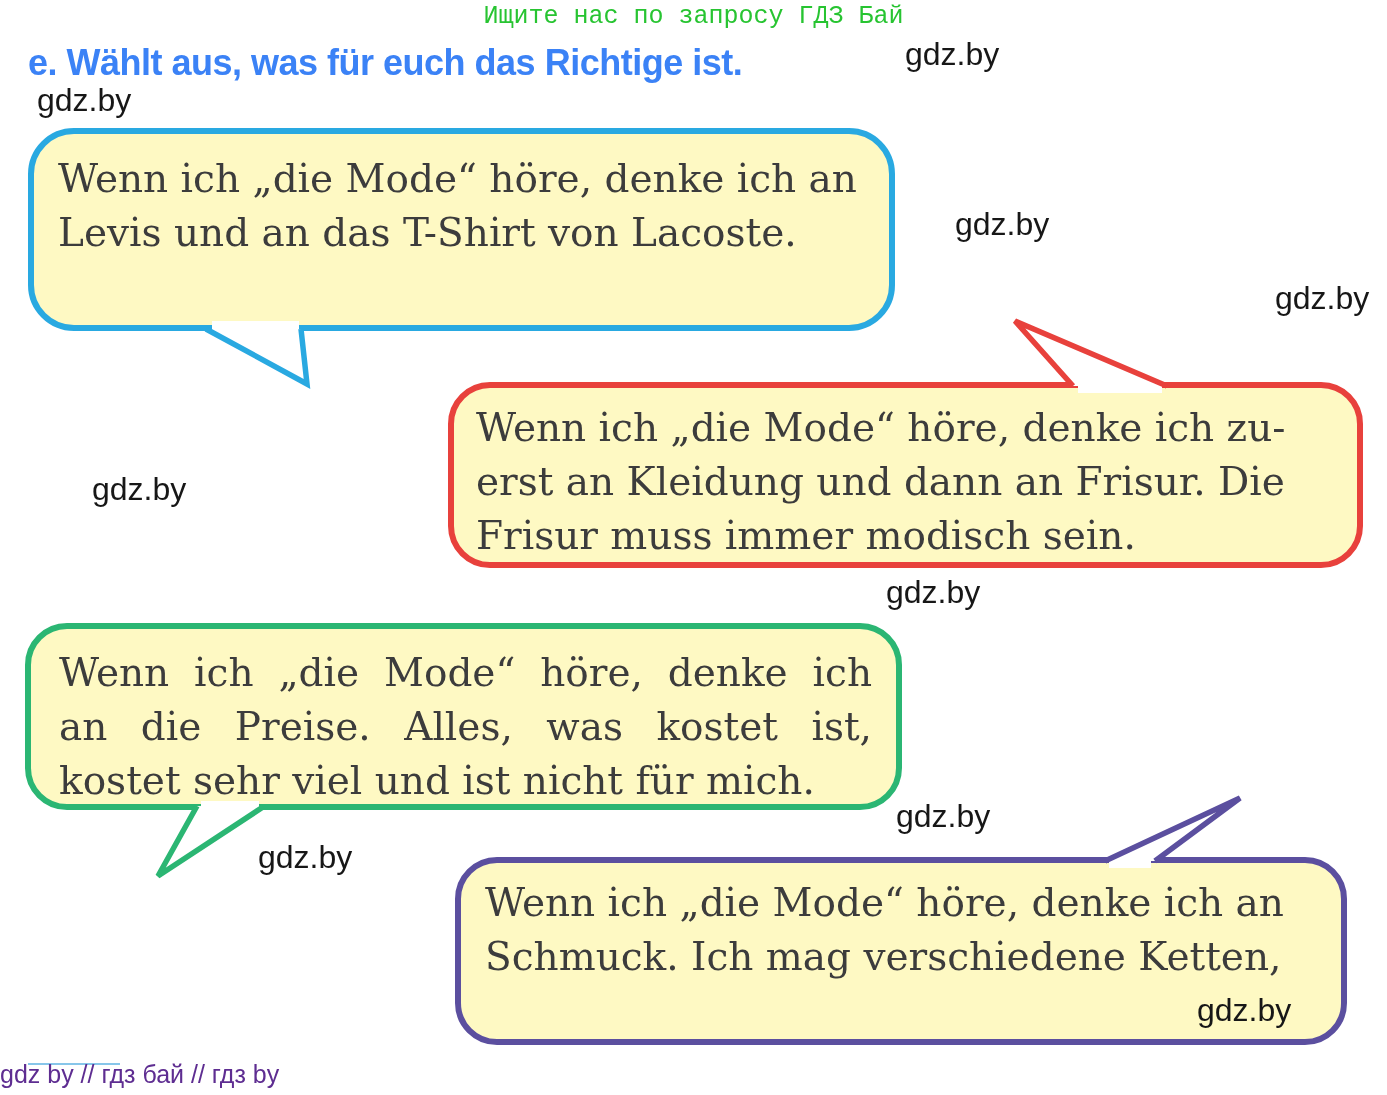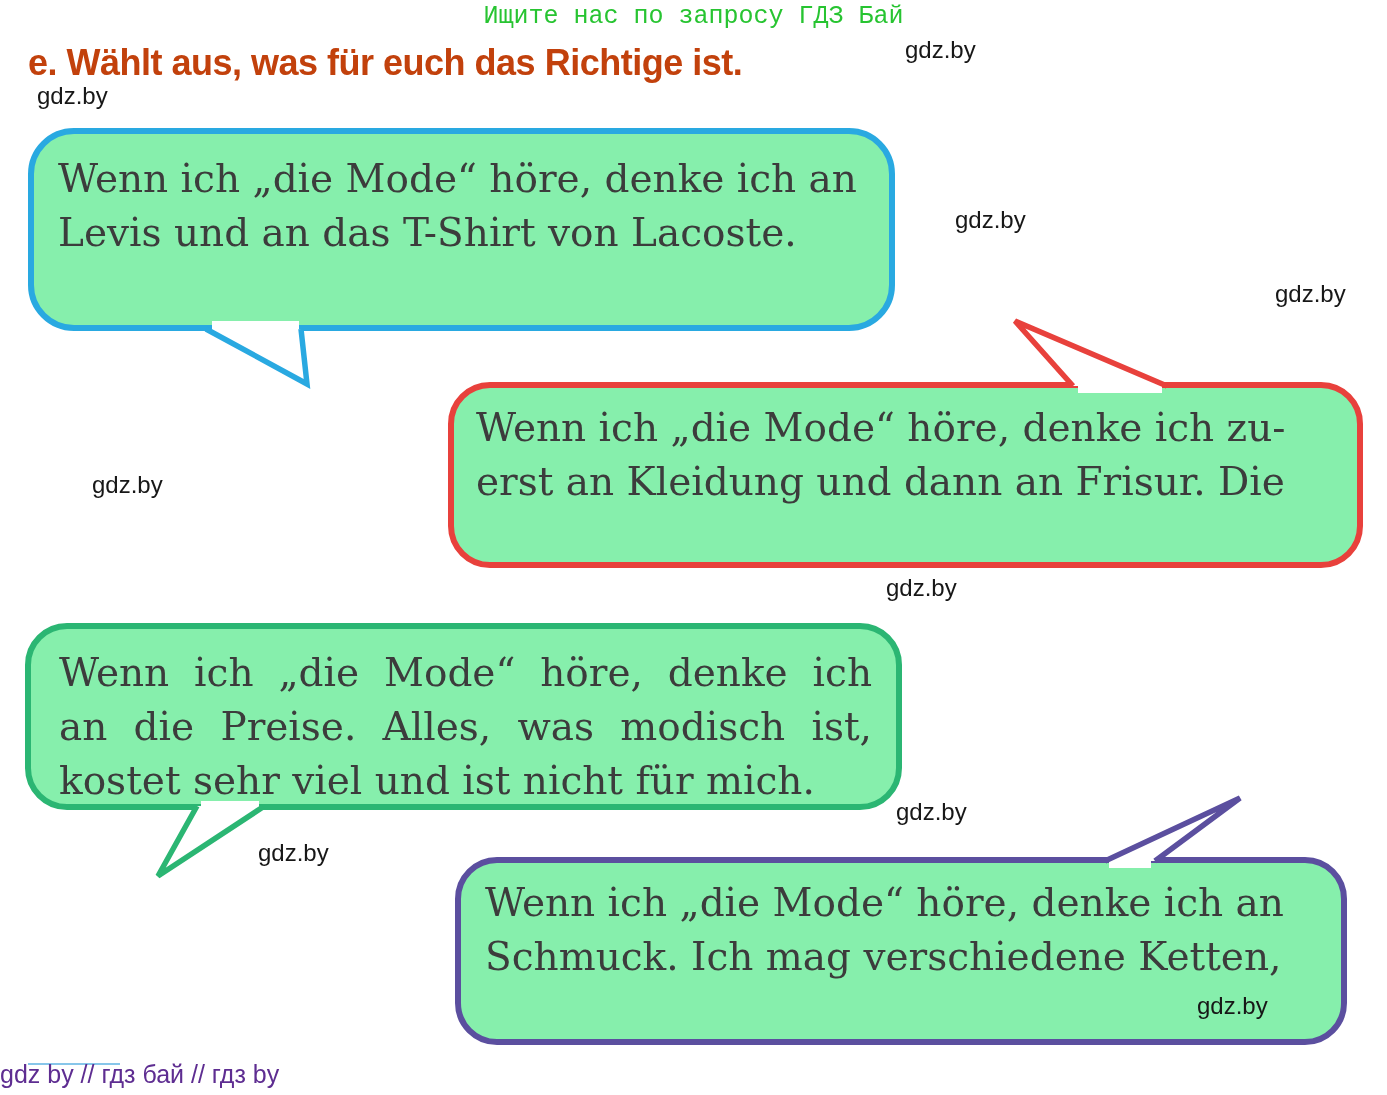--- a/index.html
+++ b/index.html
@@ -6,27 +6,27 @@
   body{
     width:1387px;height:1095px;position:relative;background:#ffffff;
     font-family:"Liberation Sans",sans-serif;overflow:hidden;
   }
   .promo{
     position:absolute;left:0;top:2px;width:100%;text-align:center;
     font-size:25px;color:#27c431;font-weight:400;font-family:Liberation Mono, monospace;
   }
   .heading{
     position:absolute;left:28px;top:42px;
-    font-size:36px;font-weight:bold;color:#c2410c;letter-spacing:-0.5px;
+    font-size:36px;font-weight:bold;color:#3b82f6;letter-spacing:-0.5px;
   }
   .watermark{
-    position:absolute;font-size:24px;color:#171717;font-weight:400;
+    position:absolute;font-size:32px;color:#171717;font-weight:400;
   }
   .bubble{
-    position:absolute;box-sizing:border-box;background:#86efac;
+    position:absolute;box-sizing:border-box;background:#fef9c3;
     border:6px solid #000;z-index:1;
   }
   .bubble-blue  {left:28px; top:128px; width:867px; height:203px; border-color:#29a9e1; border-radius:46px;}
   .bubble-red   {left:448px;top:382px; width:915px; height:186px; border-color:#e8413c; border-radius:42px;}
   .bubble-green {left:25px; top:623px; width:877px; height:187px; border-color:#2bb673; border-radius:42px;}
   .bubble-purple{left:455px;top:857px; width:892px; height:188px; border-color:#5b4f9f; border-radius:42px;}
   .bubble-text{
     position:absolute;left:0;top:0;right:0;bottom:0;
     font-family:"DejaVu Serif",serif;color:#3c3c3c;
   }
@@ -73,27 +73,28 @@
   <div class="bubble-text">
     <div class="line">Wenn ich „die Mode“ höre, denke ich an</div>
     <div class="line">Levis und an das T-Shirt von Lacoste.</div>
   </div>
 </div>
 
 <div class="bubble bubble-red">
   <div class="bubble-text">
     <div class="line">Wenn ich „die Mode“ höre, denke ich zu-</div>
     <div class="line">erst an Kleidung und dann an Frisur. Die</div>
+    <div class="line">Frisur muss immer modisch sein.</div>
   </div>
 </div>
 
 <div class="bubble bubble-green">
   <div class="bubble-text">
     <div class="line justify">Wenn ich „die Mode“ höre, denke ich</div>
-    <div class="line justify">an die Preise. Alles, was modisch ist,</div>
+    <div class="line justify">an die Preise. Alles, was kostet ist,</div>
     <div class="line">kostet sehr viel und ist nicht für mich.</div>
   </div>
 </div>
 
 <div class="bubble bubble-purple">
   <div class="bubble-text">
     <div class="line">Wenn ich „die Mode“ höre, denke ich an</div>
     <div class="line">Schmuck. Ich mag verschiedene Ketten,</div>
   </div>
 </div>

